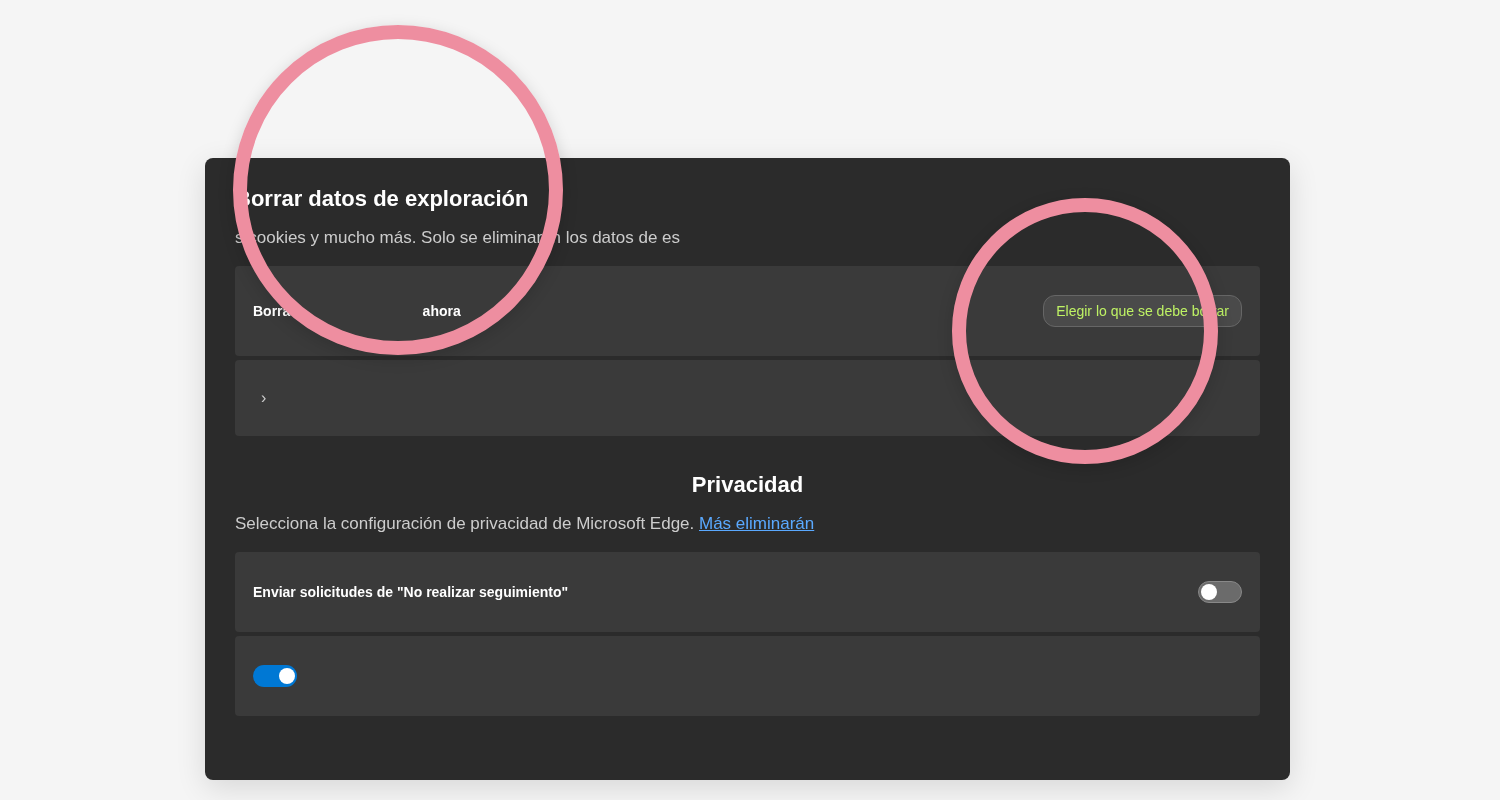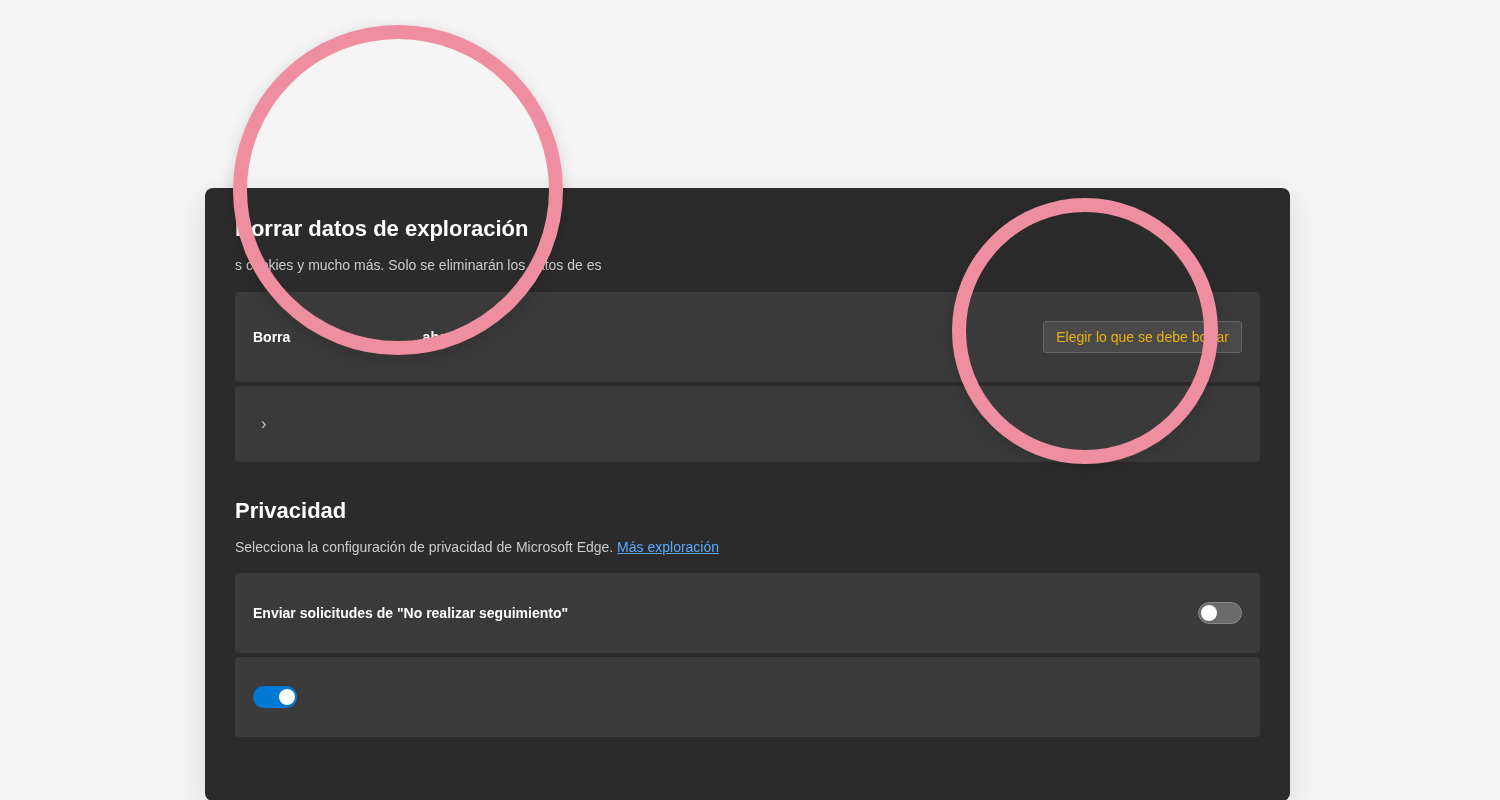--- a/index.html
+++ b/index.html
@@ -11,39 +11,39 @@
       font-family: 'Segoe UI', -apple-system, BlinkMacSystemFont, sans-serif;
       background: #f5f5f5;
       width: 1500px;
       height: 800px;
       position: relative;
       overflow: hidden;
     }
     .panel {
       position: absolute;
       left: 205px;
-      top: 188px;
+      top: 158px;
       width: 1085px;
       background: #2b2b2b;
       border-radius: 8px;
       padding: 28px 30px 28px 30px;
       box-shadow: 0 8px 30px rgba(0,0,0,0.12);
     }
     .section-title {
       color: #ffffff;
       font-size: 22px;
       font-weight: 600;
       margin-bottom: 14px;
     }
     .section-title.top {
       margin-top: 0;
     }
     .section-desc {
       color: #cccccc;
-      font-size: 14px;
+      font-size: 17px;
       margin-bottom: 16px;
       line-height: 1.4;
     }
     .link {
       color: #5aa9ff;
       text-decoration: underline;
       cursor: pointer;
     }
     .row-group {
       margin-bottom: 36px;
@@ -59,22 +59,22 @@
       min-height: 56px;
     }
     .row-label {
       color: #ffffff;
       font-size: 14px;
       font-weight: 600;
     }
     .row-button {
       background: #4a4a4a;
       border: 1px solid #666;
-      border-radius: 3px;
-      color: #eab308;
+      border-radius: 12px;
+      color: #bef264;
       font-size: 14px;
       padding: 7px 12px;
       cursor: pointer;
       text-align: center;
     }
     .toggle {
       width: 44px;
       height: 22px;
       border-radius: 11px;
       position: relative;
@@ -125,20 +125,21 @@
       height: 330px;
     }
     .ring2 {
       left: 952px;
       top: 198px;
       width: 266px;
       height: 266px;
     }
     .section2 {
       margin-top: 26px;
+      text-align: center;
     }
   </style>
 </head>
 <body>
 
 <div class="panel">
 
   <h2 class="section-title top">Borrar datos de exploración</h2>
 
   <p class="section-desc">
@@ -156,21 +157,21 @@
     </div>
 
     <div class="row">
       <span class="chevron">›</span>
     </div>
   </div>
 
   <h2 class="section-title section2">Privacidad</h2>
 
   <p class="section-desc">
-    <span>Selecciona la configuración de privacidad de Microsoft Edge. </span><a class="link">Más exploración</a>
+    <span>Selecciona la configuración de privacidad de Microsoft Edge. </span><a class="link">Más eliminarán</a>
   </p>
 
   <div class="row-group">
     <div class="row">
       <span class="row-label">Enviar solicitudes de "No realizar seguimiento"</span>
       <div class="toggle off">
         <div class="knob"></div>
       </div>
     </div>
 

